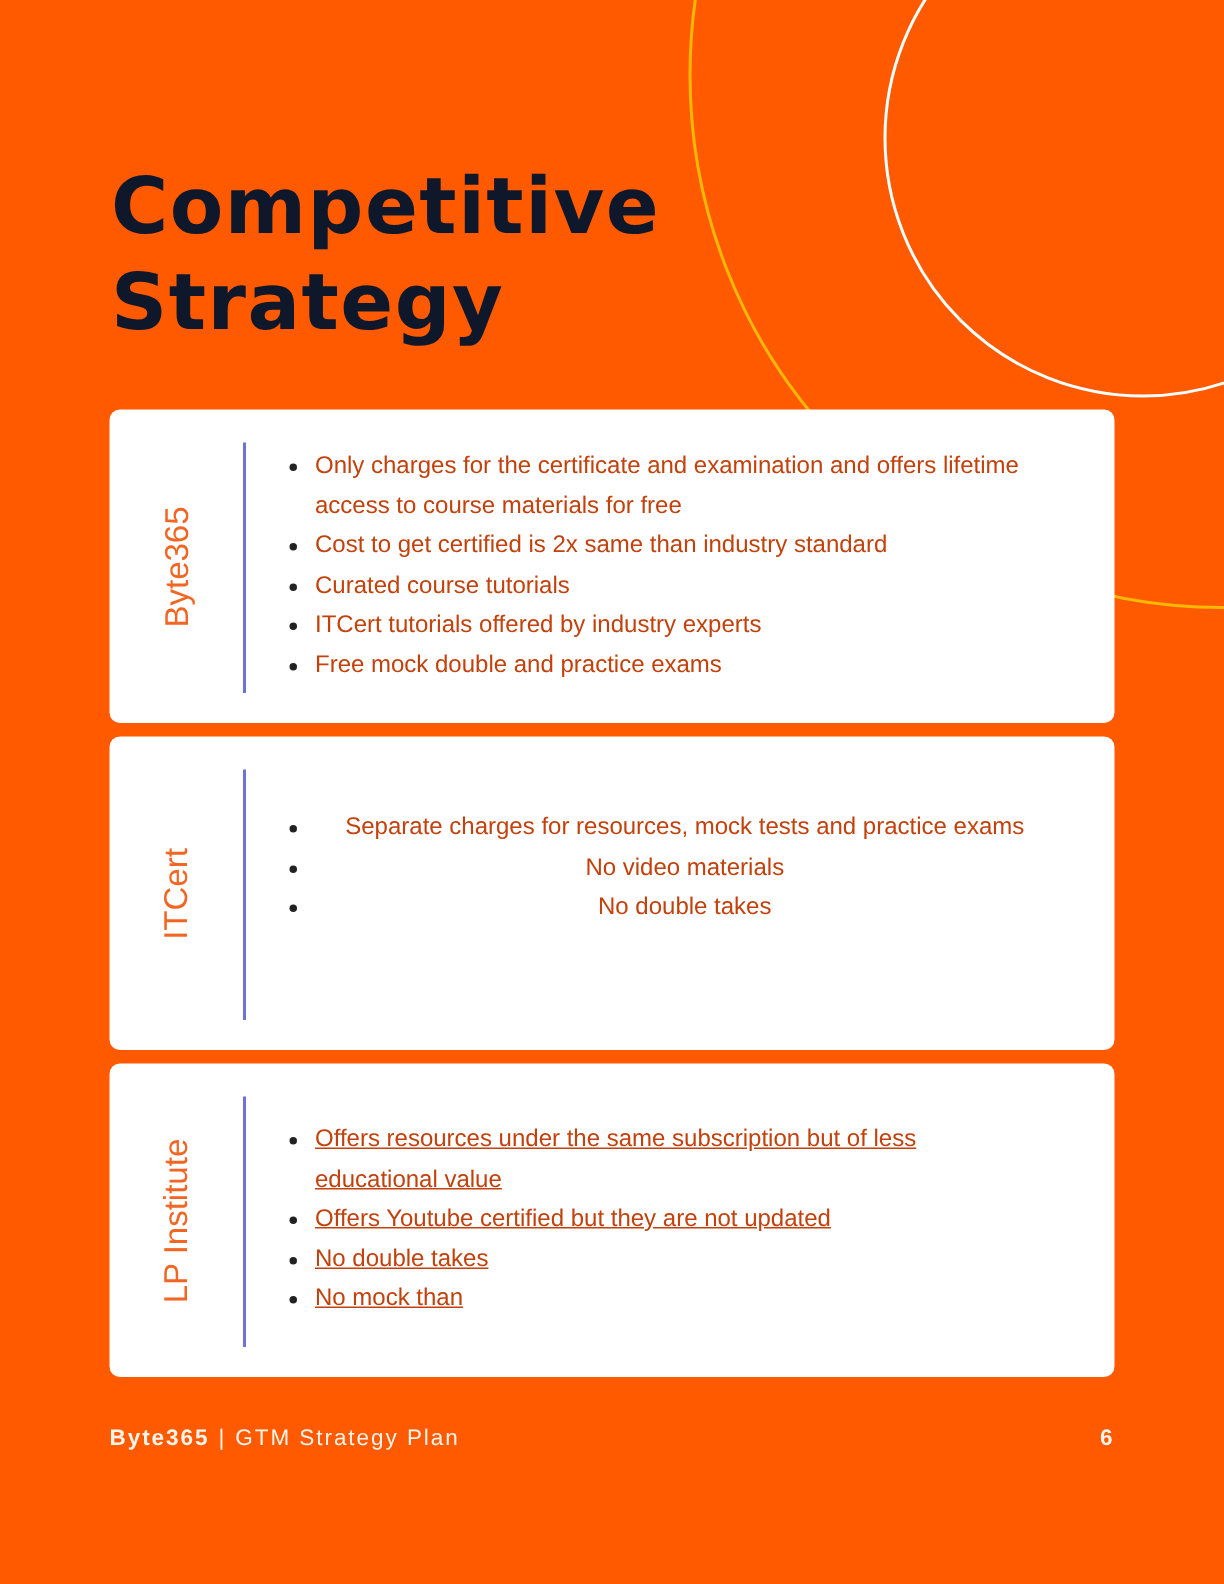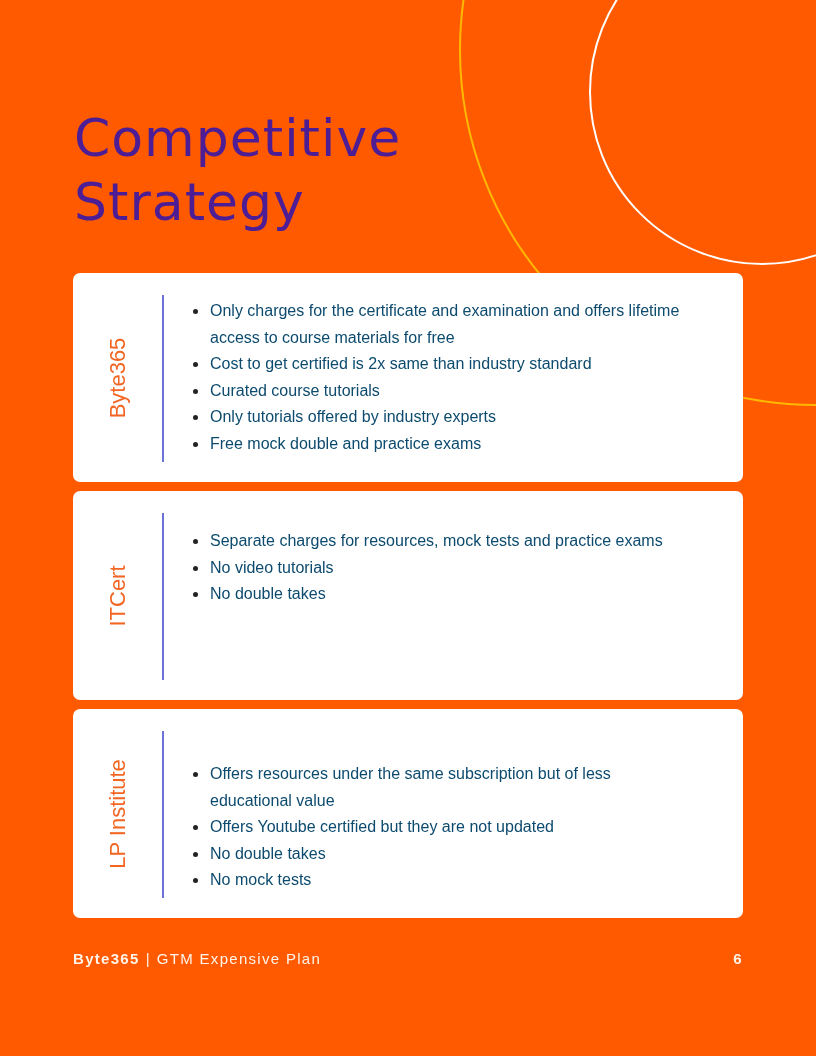--- a/index.html
+++ b/index.html
@@ -11,23 +11,23 @@
       font-family: "Liberation Sans", "DejaVu Sans", sans-serif;
     }
     .decor {
       position: absolute; left: 0; top: 0;
       width: 816px; height: 1056px;
       pointer-events: none;
     }
     .title {
       position: absolute;
       left: 74px; top: 106px;
-      color: #4c1d95;
+      color: #0f172a;
       font-family: "DejaVu Sans", sans-serif;
-      font-weight: 400;
+      font-weight: 700;
       font-size: 52px;
       line-height: 64px;
       letter-spacing: 1px;
     }
     .title span { display: block; }
     .card {
       position: absolute;
       left: 73px; width: 670px;
       background: #ffffff;
       border-radius: 7px;
@@ -49,21 +49,21 @@
     }
     .divider {
       position: absolute;
       left: 89px; width: 2px;
       background: #6b74d6;
     }
     .bullets {
       position: absolute;
       left: 118px; right: 40px;
       list-style: none;
-      color: #0c4a6e;
+      color: #c2410c;
       font-family: "Liberation Sans", sans-serif;
       font-size: 16px;
       line-height: 26.5px;
     }
     .bullets li {
       position: relative;
       padding-left: 19px;
     }
     .bullets li::before {
       content: "";
@@ -102,48 +102,48 @@
 
 <section class="card" style="top:273px; height:209px;">
   <div class="card-label">
     <span>Byte365</span>
   </div>
   <div class="divider" style="top:22px; height:167px;"></div>
   <ul class="bullets" style="top:25px;">
     <li>Only charges for the certificate and examination and offers lifetime access to course materials for free</li>
     <li>Cost to get certified is 2x same than industry standard</li>
     <li>Curated course tutorials</li>
-    <li>Only tutorials offered by industry experts</li>
+    <li>ITCert tutorials offered by industry experts</li>
     <li>Free mock double and practice exams</li>
   </ul>
 </section>
 
 <section class="card" style="top:491px; height:209px;">
   <div class="card-label">
     <span>ITCert</span>
   </div>
   <div class="divider" style="top:22px; height:167px;"></div>
-  <ul class="bullets" style="top:37px;">
+  <ul class="bullets" style="top:48px;text-align:center;">
     <li>Separate charges for resources, mock tests and practice exams</li>
-    <li>No video tutorials</li>
+    <li>No video materials</li>
     <li>No double takes</li>
   </ul>
 </section>
 
 <section class="card" style="top:709px; height:209px;">
   <div class="card-label">
     <span>LP Institute</span>
   </div>
   <div class="divider" style="top:22px; height:167px;"></div>
-  <ul class="bullets" style="top:52px; right:110px;">
+  <ul class="bullets" style="top:38px; right:110px;text-decoration:underline;">
     <li>Offers resources under the same subscription but of less educational value</li>
     <li>Offers Youtube certified but they are not updated</li>
     <li>No double takes</li>
-    <li>No mock tests</li>
+    <li>No mock than</li>
   </ul>
 </section>
 
 <footer class="footer">
   <div>
-    <span class="brand">Byte365</span><span class="sep">|</span><span>GTM Expensive Plan</span>
+    <span class="brand">Byte365</span><span class="sep">|</span><span>GTM Strategy Plan</span>
   </div>
   <span class="page">6</span>
 </footer>
 
 </body></html>

